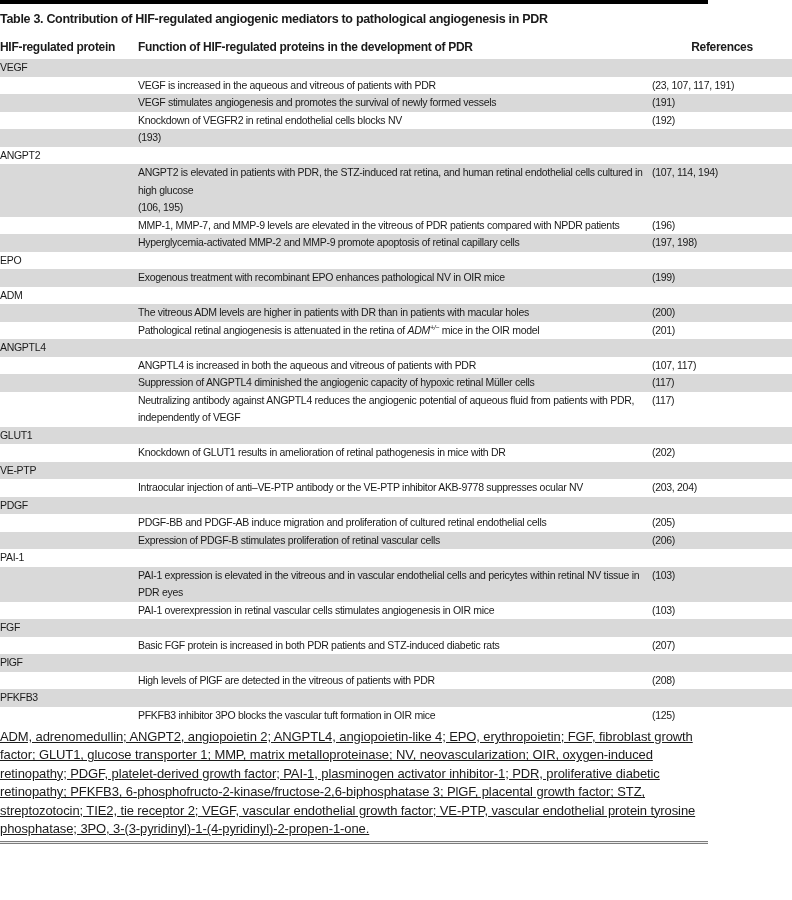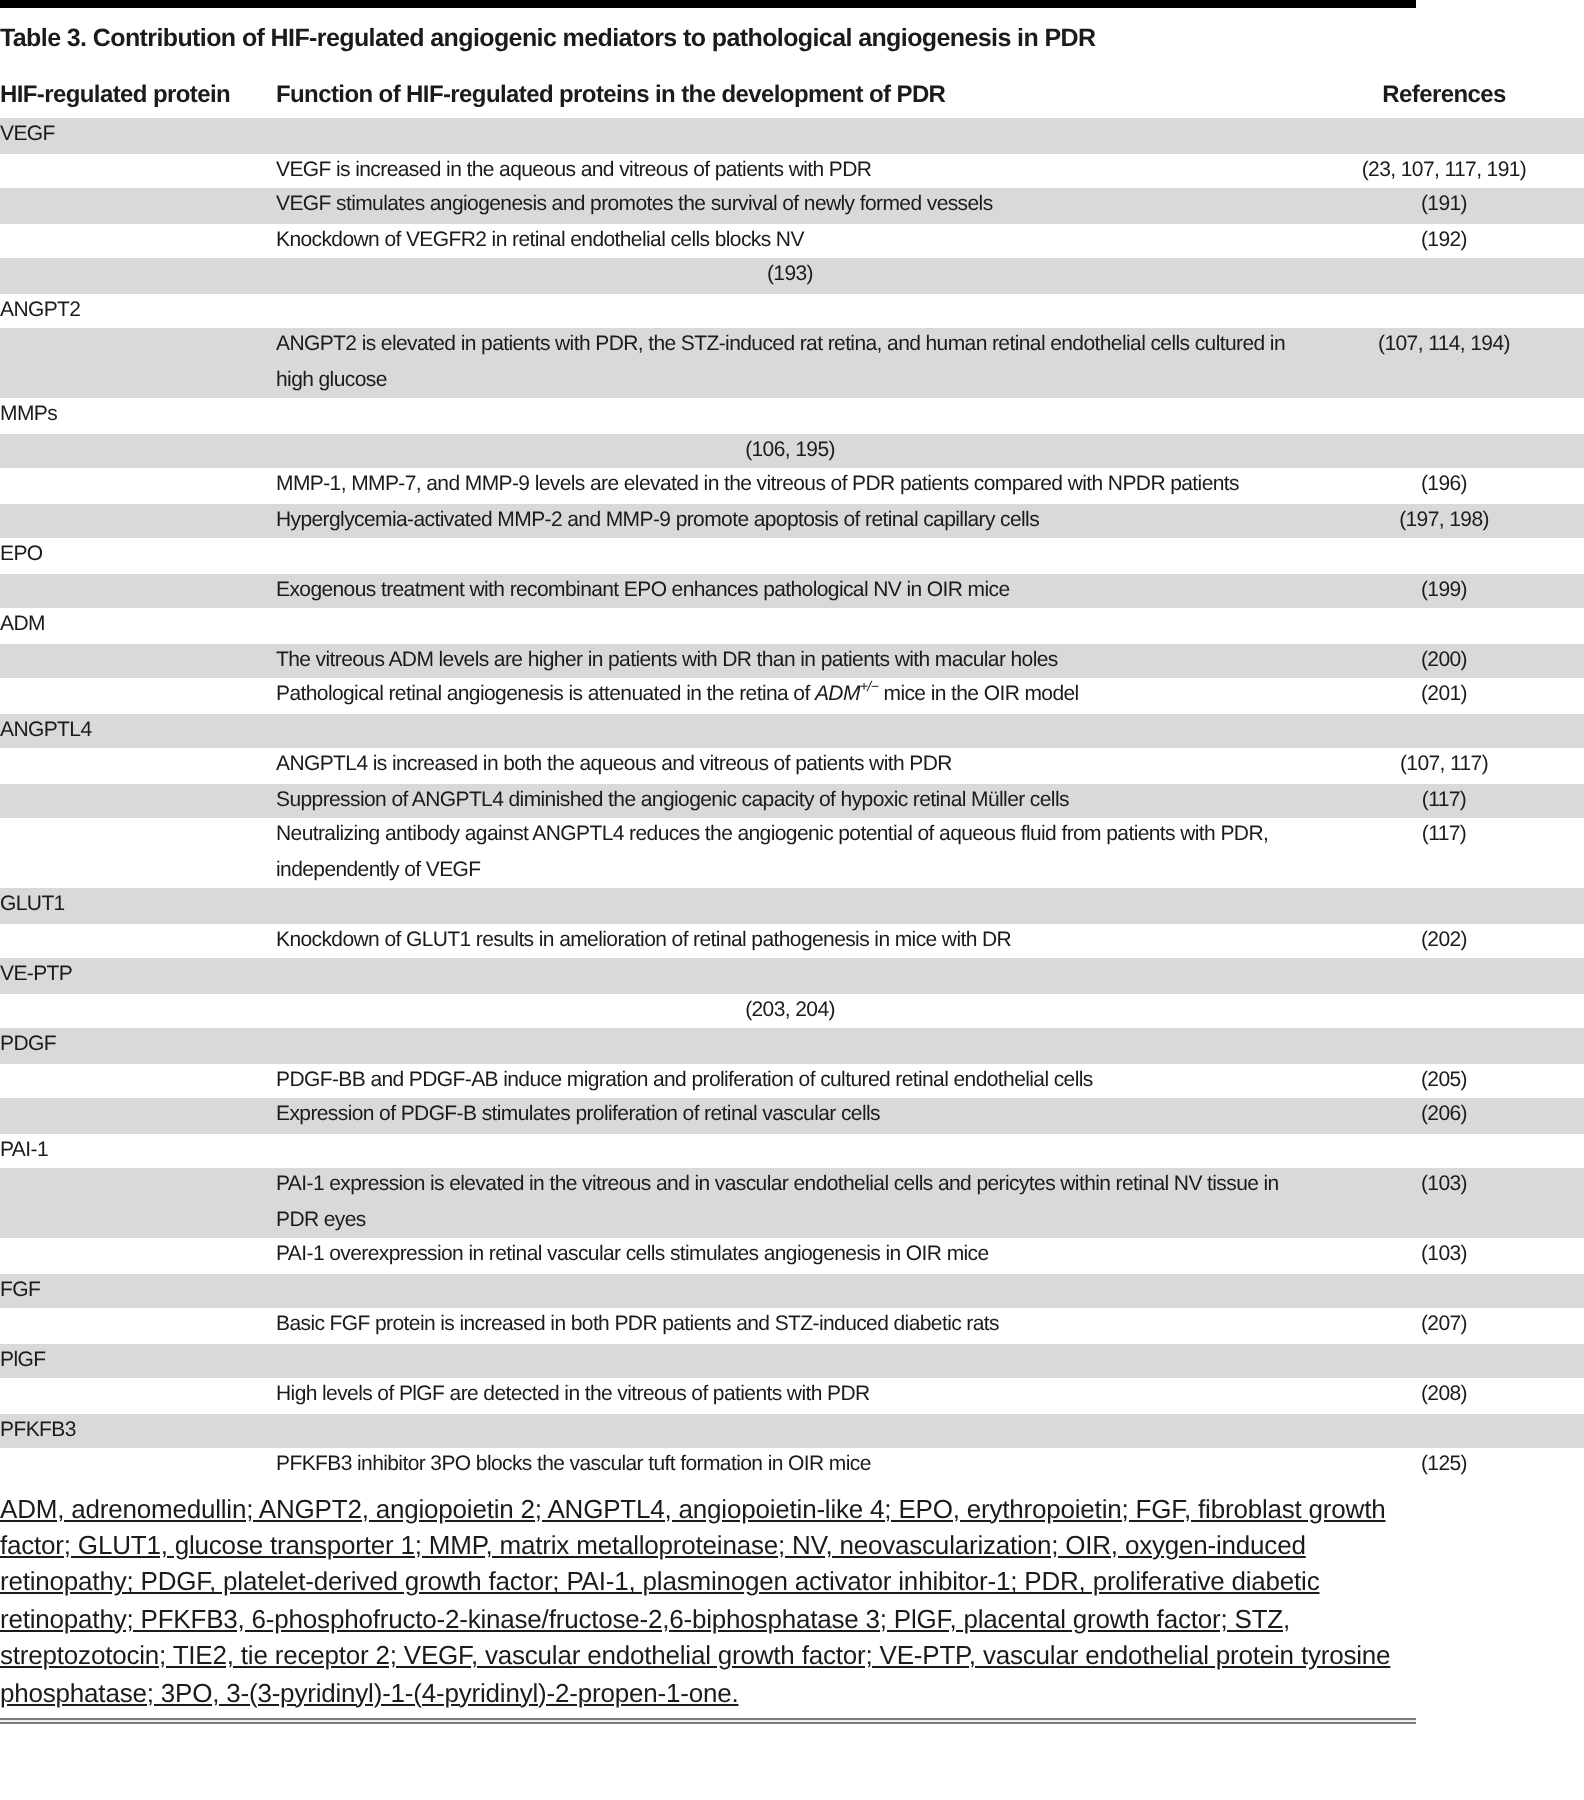--- a/index.html
+++ b/index.html
@@ -26,21 +26,21 @@
   .thead .col-refs { text-align: center; }
   .tbody { width: 792px; }
   .row {
     display: grid; grid-template-columns: 138px 514px 140px;
     font-size: 10.5px; letter-spacing: -0.3px;
     line-height: 17.5px; min-height: 17.5px;
   }
   .row.shaded { background: var(--shade, #d9d9d9); }
   .cell { white-space: normal; }
   .col-function { padding-right: 8px; }
-  .col-refs { text-align: center; }
+  .col-refs { text-align: left; }
   sup { font-size: 7px; vertical-align: super; line-height: 0; }
   .it { font-style: italic; }
   .footnote {
     margin-top: 4px;
     font-size: 13px; letter-spacing: -0.1px; line-height: 18.4px; text-decoration: underline;
   }
   .bottom-rule {
     margin-top: 3px; height: 1px;
     border-top: 1px solid var(--rule_gray, #7d7d7d);
     border-bottom: 1px solid var(--rule_gray, #7d7d7d);
@@ -86,25 +86,20 @@
       <div class="row plain">
         <div class="cell col-protein">ANGPT2</div>
         <div class="cell col-function"></div>
         <div class="cell col-refs"></div>
       </div>
       <div class="row shaded">
         <div class="cell col-protein"></div>
         <div class="cell col-function">ANGPT2 is elevated in patients with PDR, the STZ-induced rat retina, and human retinal endothelial cells cultured in high glucose</div>
         <div class="cell col-refs">(107, 114, 194)</div>
       </div>
-      <div class="row plain">
-        <div class="cell col-protein">MMPs</div>
-        <div class="cell col-function"></div>
-        <div class="cell col-refs"></div>
-      </div>
       <div class="row shaded">
         <div class="cell col-protein"></div>
         <div class="cell col-refs">(106, 195)</div>
       </div>
       <div class="row plain">
         <div class="cell col-protein"></div>
         <div class="cell col-function">MMP-1, MMP-7, and MMP-9 levels are elevated in the vitreous of PDR patients compared with NPDR patients</div>
         <div class="cell col-refs">(196)</div>
       </div>
       <div class="row shaded">
@@ -167,20 +162,21 @@
         <div class="cell col-function">Knockdown of GLUT1 results in amelioration of retinal pathogenesis in mice with DR</div>
         <div class="cell col-refs">(202)</div>
       </div>
       <div class="row shaded">
         <div class="cell col-protein">VE-PTP</div>
         <div class="cell col-function"></div>
         <div class="cell col-refs"></div>
       </div>
       <div class="row plain">
         <div class="cell col-protein"></div>
+        <div class="cell col-function">Intraocular injection of anti–VE-PTP antibody or the VE-PTP inhibitor AKB-9778 suppresses ocular NV</div>
         <div class="cell col-refs">(203, 204)</div>
       </div>
       <div class="row shaded">
         <div class="cell col-protein">PDGF</div>
         <div class="cell col-function"></div>
         <div class="cell col-refs"></div>
       </div>
       <div class="row plain">
         <div class="cell col-protein"></div>
         <div class="cell col-function">PDGF-BB and PDGF-AB induce migration and proliferation of cultured retinal endothelial cells</div>

